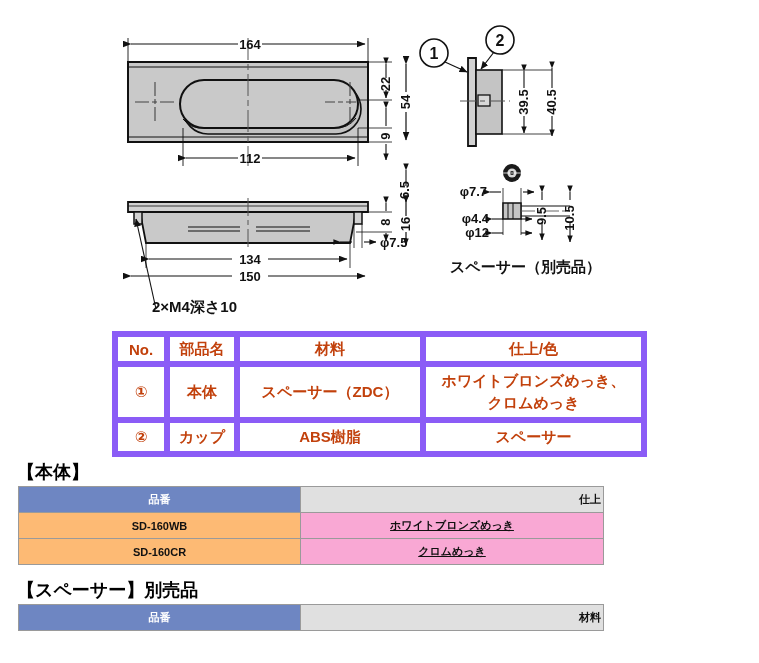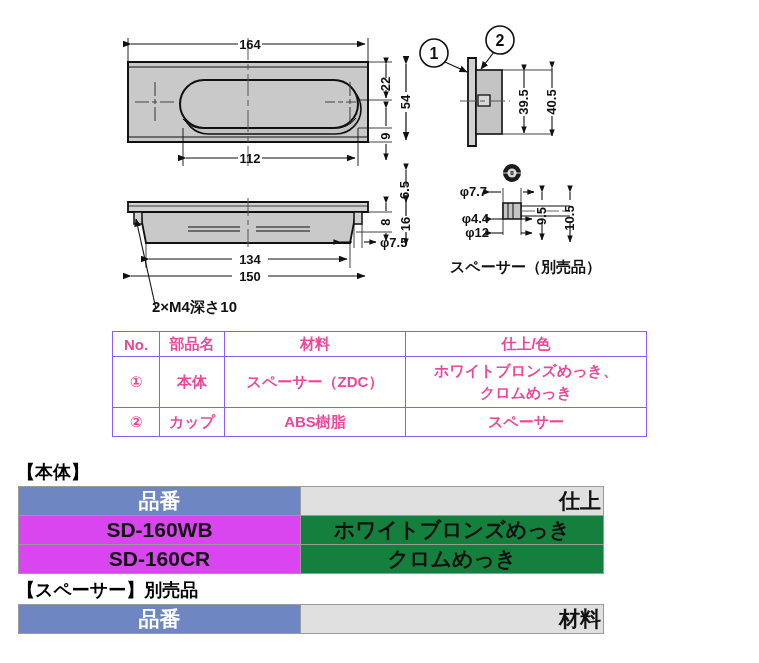--- a/index.html
+++ b/index.html
@@ -10,55 +10,55 @@
   }
   .abs{position:absolute;}
   svg{display:block;}
 
   
   #parts-table{
     position:absolute;left:112px;top:331px;width:535px;
     border-collapse:collapse;font-size:15px;
   }
   #parts-table td,#parts-table th{
-    border:1px solid #8b5cf6;
+    border:6px solid #8b5cf6;
     text-align:center;vertical-align:middle;
-    font-weight:bold;padding:1px 2px;color:#ec4899;
+    font-weight:bold;padding:1px 2px;color:#c2410c;
     background:#fff;
   }
   #parts-table tr.hdr th{height:22px;font-size:15px;}
   #parts-table td.c-no{width:42px;}
   #parts-table td.c-part{width:60px;}
   #parts-table td.c-mat{width:176px;}
   #parts-table td.c-fin{width:auto;}
   #parts-table tr.r1 td{height:48px;line-height:22px;}
   #parts-table tr.r2 td{height:26px;}
   .fin-2line{display:block;}
 
   
   .sec-head{
     font-size:18px;font-weight:bold;color:#000;
     letter-spacing:0px;white-space:nowrap;
   }
 
   
   .prod-table{
-    border-collapse:collapse;font-size:21px;position:absolute;
+    border-collapse:collapse;font-size:11px;position:absolute;
     table-layout:fixed;
     border-radius:18px;
   }
   .prod-table th,.prod-table td{
     border:1px solid #9a9a9a;
     text-align:center;vertical-align:middle;
     font-weight:bold;color:#111;height:25px;padding:0 2px;
   }
   .prod-table th.blue{background:#6e86c2;color:#ffffff;}
   .prod-table th.gray{background:#e0e0e0;color:#111;text-align:right;}
-  .prod-table td.code{background:#d946ef;margin-top:21px;}
-  .prod-table td.val{background:#15803d;}
+  .prod-table td.code{background:#fdba74;margin-top:21px;}
+  .prod-table td.val{background:#f9a8d4;text-decoration:underline;}
   .prod-table .col-a{width:277px;}
   .prod-table .col-b{width:298px;}
 
   .dim-txt{font-size:13px;font-weight:bold;fill:#111;font-family:"Liberation Sans",sans-serif;}
   .jp-txt{font-size:15px;font-weight:bold;fill:#111;font-family:"Liberation Sans","DejaVu Sans",sans-serif;}
   .cal-num{font-size:16px;font-weight:bold;fill:#111;font-family:"Liberation Sans",sans-serif;}
 </style>
 </head>
 <body>
 

